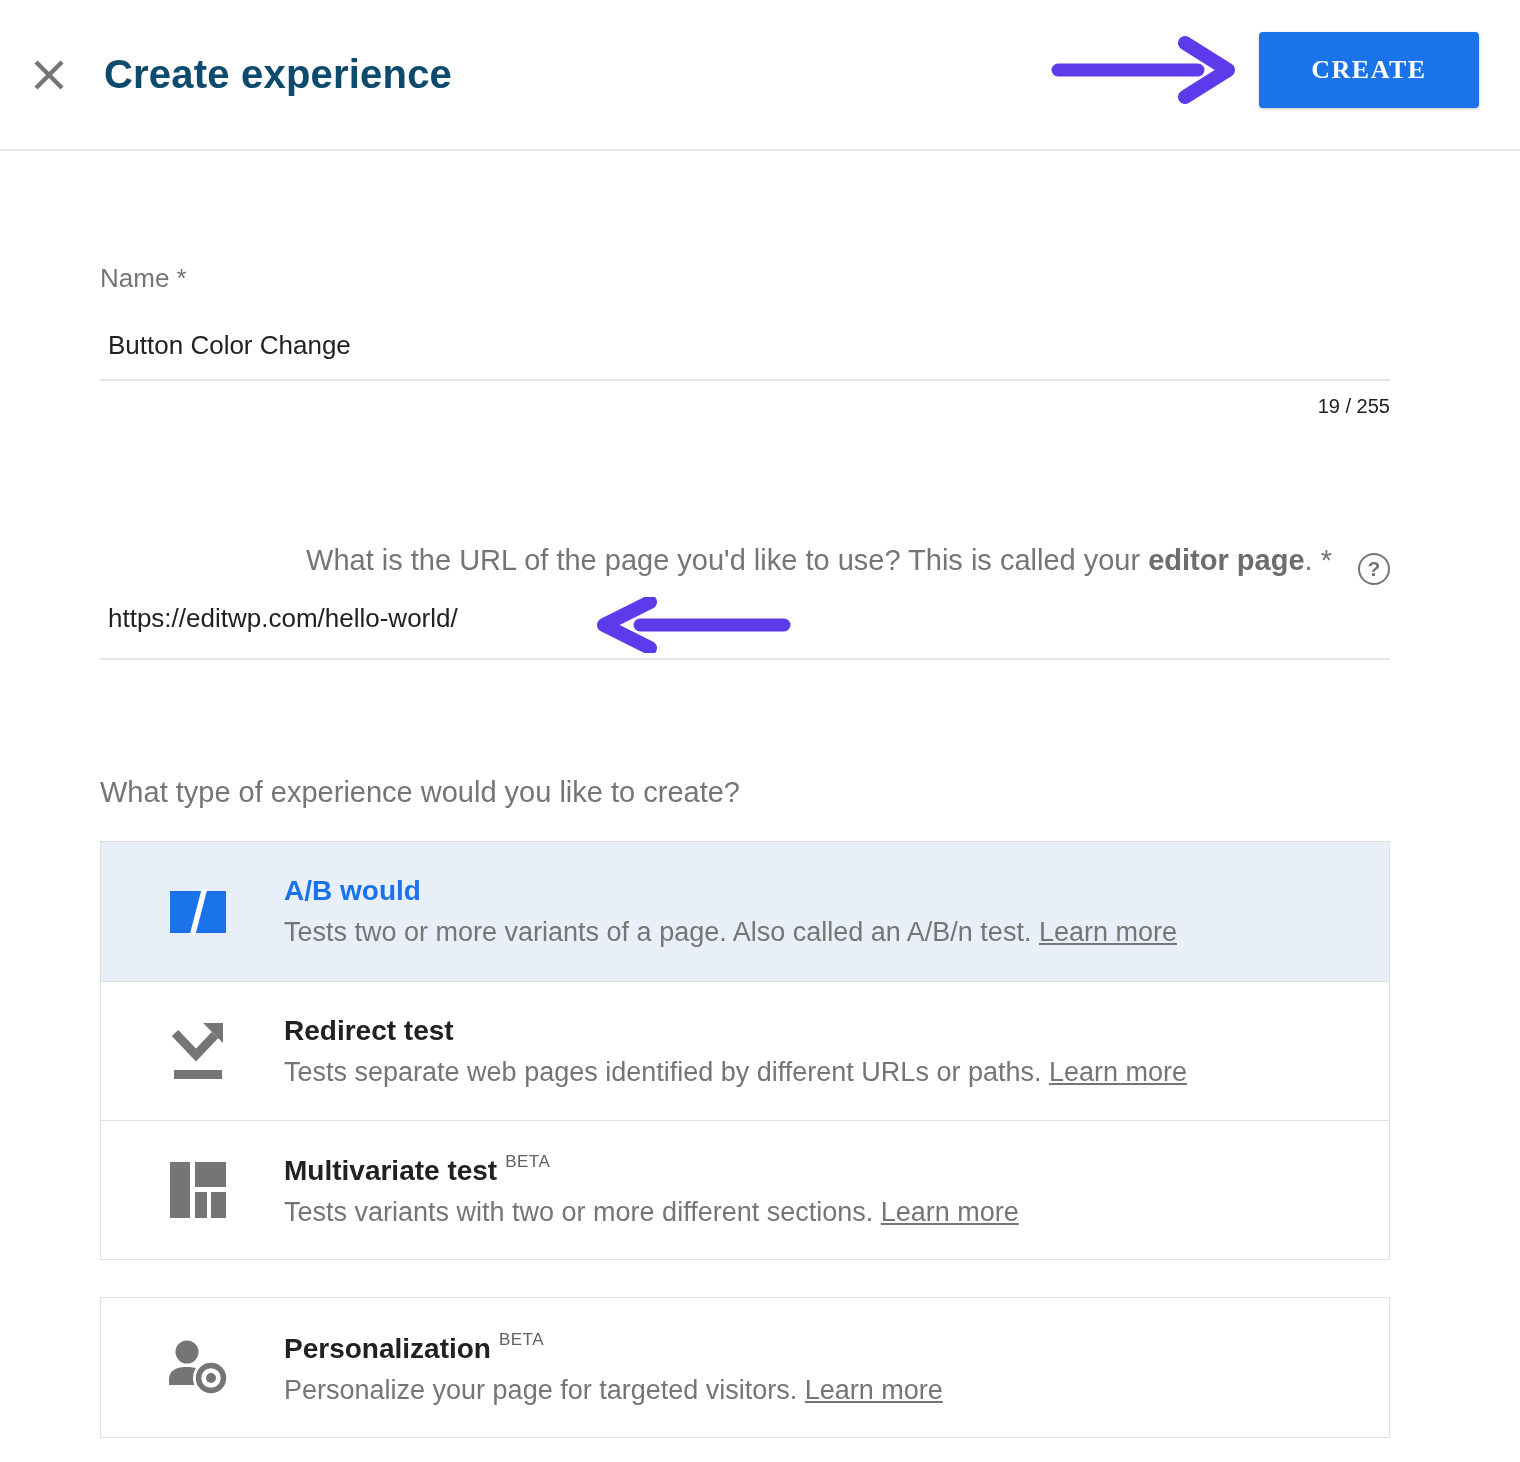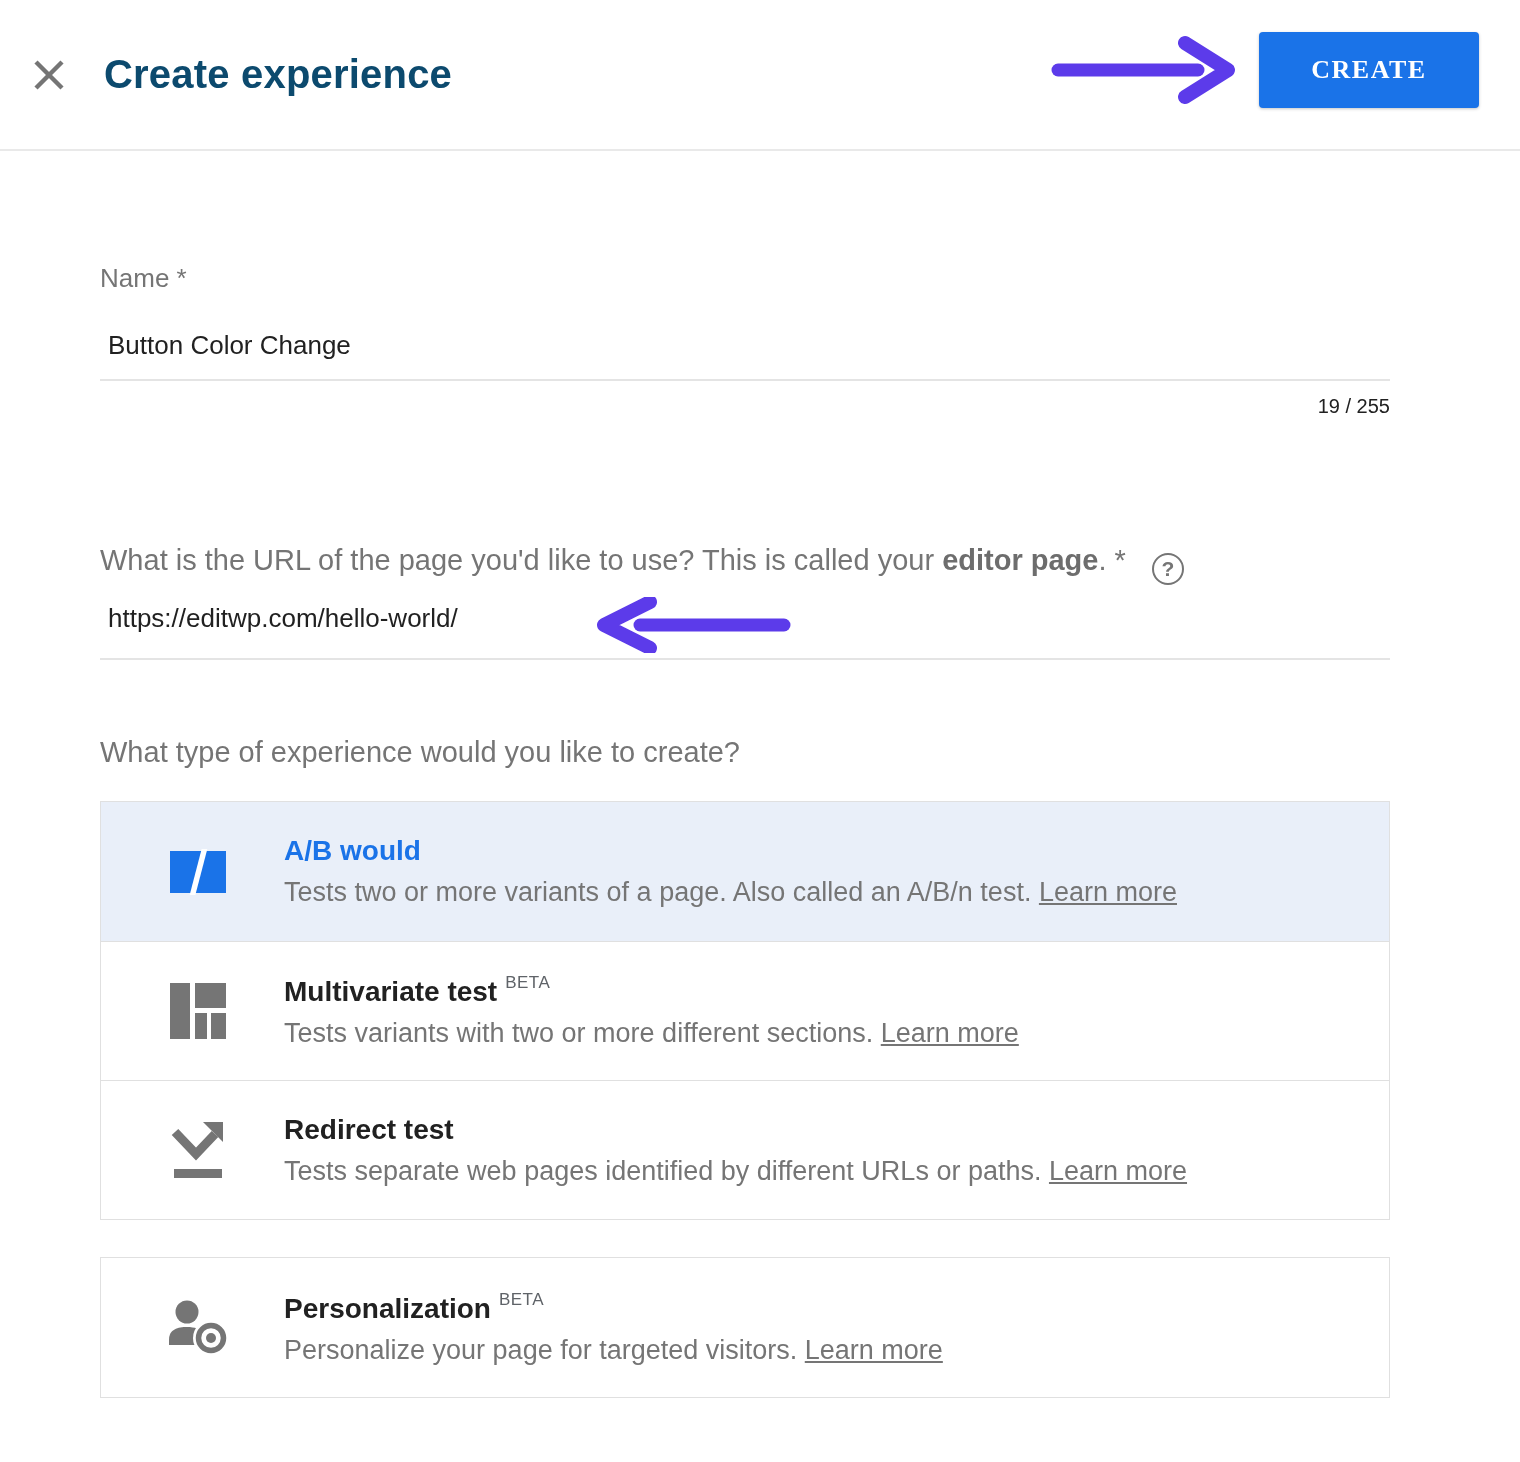--- a/index.html
+++ b/index.html
@@ -36,33 +36,33 @@
 
   .field-label { margin-top: 112px; font-size: 26px; color: #757575; }
   .text-input {
     display: block; width: 100%; border: none; outline: none; background: transparent;
     font-family: inherit; font-size: 26px; color: #212121;
     border-bottom: 2px solid #e4e4e4;
   }
   .name-input { margin-top: 36px; padding: 0 0 18px 8px; }
   .char-counter { margin-top: 14px; text-align: right; font-size: 20px; color: #212121; }
 
-  .url-question { margin-top: 126px; font-size: 29px; color: #757575; }
+  .url-question { margin-top: 126px; font-size: 29px; color: #757575; text-align: right; }
   .url-question b { font-weight: 700; color: #6d6d6d; }
   .help-circle {
     display: inline-flex; align-items: center; justify-content: center;
     width: 32px; height: 32px; border: 2.5px solid #757575; border-radius: 50%;
     font-size: 21px; font-weight: 700; color: #757575; margin-left: 18px;
     vertical-align: -6px; cursor: pointer;
   }
   .url-row { position: relative; margin-top: 16px; }
   .url-input { padding: 2px 0 24px 8px; }
   .url-arrow { position: absolute; left: 488px; top: -4px; pointer-events: none; }
 
-  .type-question { margin-top: 76px; font-size: 29px; color: #757575; }
+  .type-question { margin-top: 116px; font-size: 29px; color: #757575; }
 
   
   .options-group { margin-top: 32px; border: 1px solid #e0e0e0; background: #fff; }
   .option-row {
     height: 139px; display: flex; align-items: center; cursor: pointer; background: #fff;
   }
   .options-group .option-row + .option-row { border-top: 1px solid #e0e0e0; }
   .option-row.selected { background: #e9eff9; }
   .option-icon {
     width: 66px; margin-left: 64px; flex: none;
@@ -130,44 +130,44 @@
         </svg>
       </div>
       <div class="option-text">
         <div class="option-title"><span>A/B would</span></div>
         <div class="option-desc"><span>Tests two or more variants of a page. Also called an A/B/n test. </span><a>Learn more</a></div>
       </div>
     </div>
 
     <div class="option-row">
       <div class="option-icon">
+        <svg width="56" height="60" viewBox="0 0 56 60">
+          <path d="M5 12 L26 34 L45 14" fill="none" stroke="#757575" stroke-width="9"></path>
+          <polygon points="33,2 53,2 53,22" fill="#757575"></polygon>
+          <rect x="4" y="49" width="48" height="9" fill="#757575"></rect>
+        </svg>
+      </div>
+      <div class="option-text">
+        <div class="option-title"><span>Redirect test</span></div>
+        <div class="option-desc"><span>Tests separate web pages identified by different URLs or paths. </span><a>Learn more</a></div>
+      </div>
+    </div>
+
+    <div class="option-row">
+      <div class="option-icon">
         <svg width="58" height="58" viewBox="0 0 58 58">
           <rect x="1" y="1" width="20" height="56" fill="#757575"></rect>
           <rect x="26" y="1" width="31" height="25" fill="#757575"></rect>
           <rect x="26" y="31" width="12" height="26" fill="#757575"></rect>
           <rect x="42" y="31" width="15" height="26" fill="#757575"></rect>
         </svg>
       </div>
       <div class="option-text">
         <div class="option-title"><span>Multivariate test</span><sup>BETA</sup></div>
         <div class="option-desc"><span>Tests variants with two or more different sections. </span><a>Learn more</a></div>
-      </div>
-    </div>
-
-    <div class="option-row">
-      <div class="option-icon">
-        <svg width="56" height="60" viewBox="0 0 56 60">
-          <path d="M5 12 L26 34 L45 14" fill="none" stroke="#757575" stroke-width="9"></path>
-          <polygon points="33,2 53,2 53,22" fill="#757575"></polygon>
-          <rect x="4" y="49" width="48" height="9" fill="#757575"></rect>
-        </svg>
-      </div>
-      <div class="option-text">
-        <div class="option-title"><span>Redirect test</span></div>
-        <div class="option-desc"><span>Tests separate web pages identified by different URLs or paths. </span><a>Learn more</a></div>
       </div>
     </div>
   </div>
 
   <div class="standalone-box">
     <div class="option-row">
       <div class="option-icon">
         <svg width="64" height="58" viewBox="0 0 64 58">
           <circle cx="21" cy="13" r="11.5" fill="#757575"></circle>
           <path d="M3 46 L3 41 C3 30 12 28 21 28 C29 28 34 30 37 34 L37 46 Z" fill="#757575"></path>

